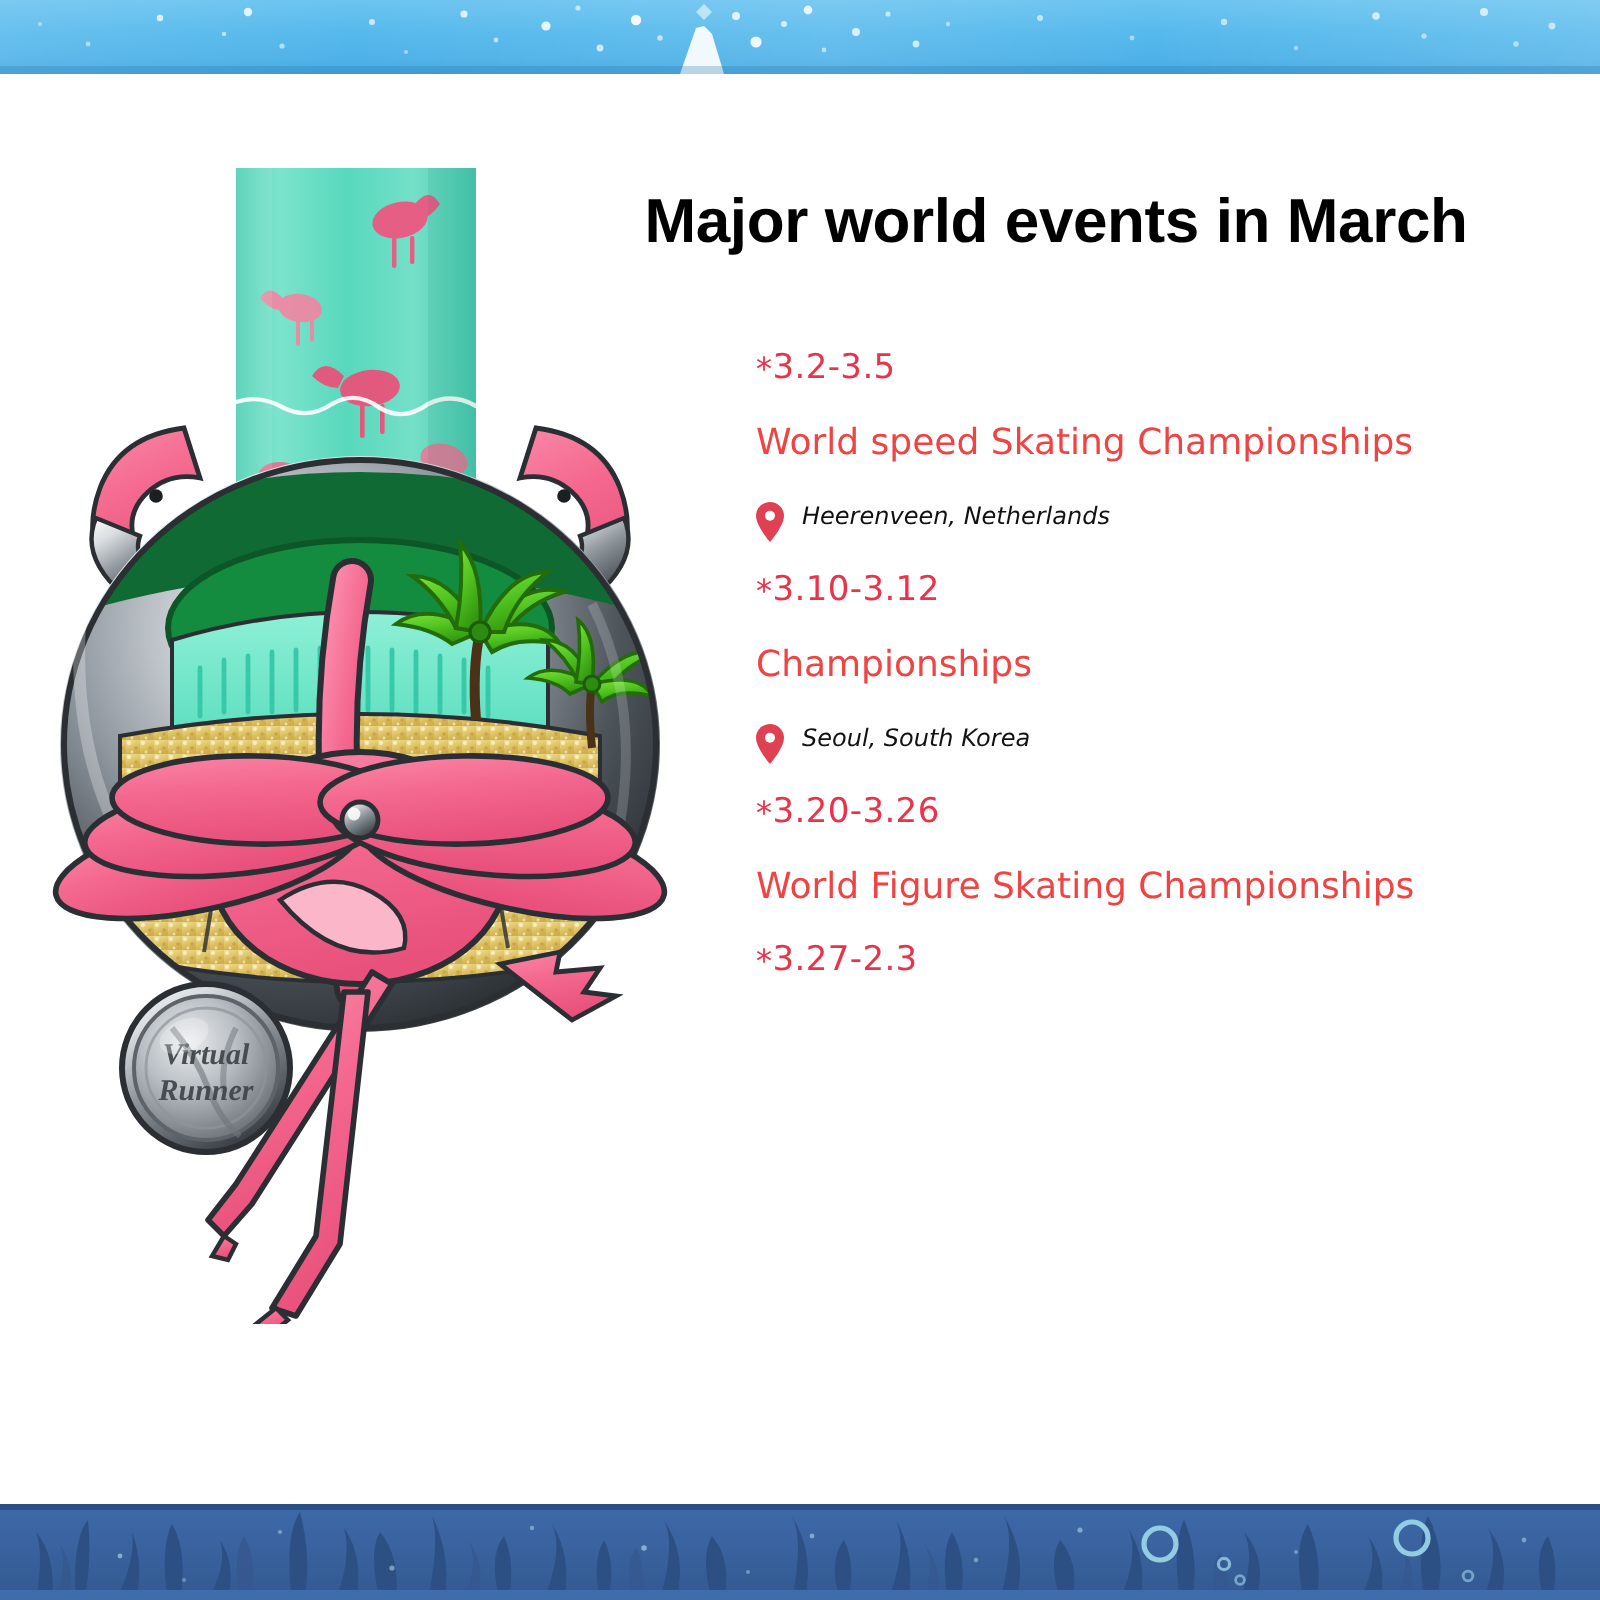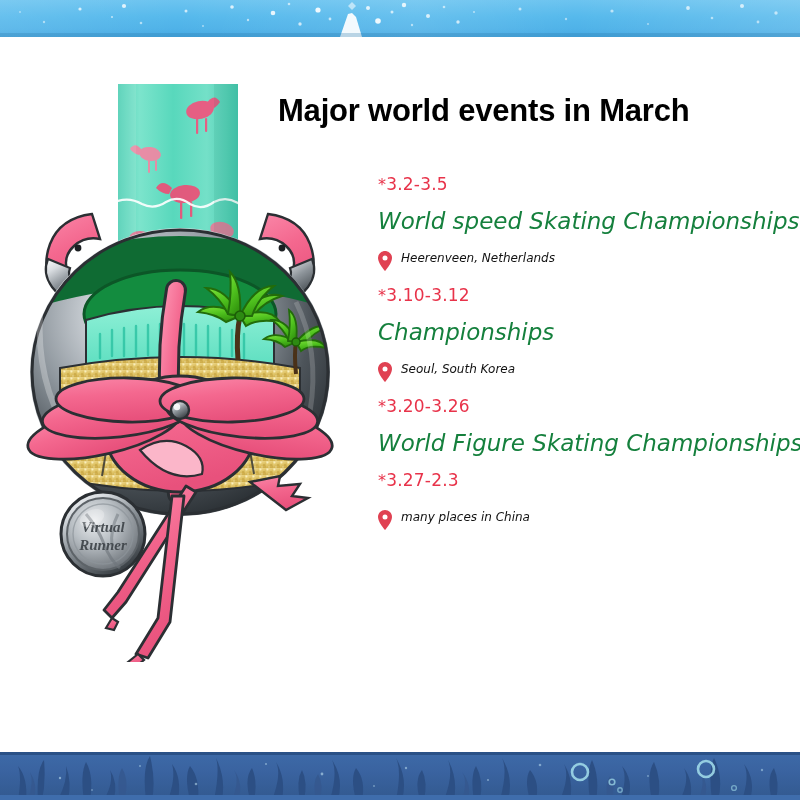--- a/index.html
+++ b/index.html
@@ -9,20 +9,21 @@
     background: #ffffff;
     font-family: "DejaVu Sans", sans-serif;
     overflow: hidden;
   }
 
   #page {
     position: relative;
     width: 800px; height: 800px;
     background: #ffffff;
     overflow: hidden;
+    text-align: center;
   }
 
   
   .top-band {
     position: absolute; left: 0; top: 0;
     width: 800px; height: 37px;
     background: linear-gradient(180deg, #6cc4f0 0%, #56b9ec 45%, #4fb2e8 78%, #46a9e2 100%);
     overflow: hidden;
   }
   .top-band-sheen {
@@ -83,23 +84,22 @@
     color: #e8334a;
     font-size: 17px;
     letter-spacing: .2px;
   }
   .line.date .star {
     color: #e8334a;
     font-size: 16px;
     margin-right: 0px;
   }
   .line.name {
-    color: #15803d;
-    font-style: italic;
-    font-size: 23px;
+    color: #ef4444;
+    font-size: 18px;
   }
   .line.place {
     color: #111111;
     font-style: italic;
     font-size: 12px;
   }
   .line.place .pin {
     display: inline-block;
     width: 14px; height: 20px;
     margin-right: 9px;
@@ -430,29 +430,20 @@
     <div class="line date">
       <span class="star">*</span>
         <span>3.20-3.26</span>
     </div>
     <div class="line name">World Figure Skating Championships</div>
 
     <div class="line date">
       <span class="star">*</span>
         <span>3.27-2.3</span>
     </div>
-    <div class="line place">
-      <span class="pin">
-        <svg width="14" height="20" viewBox="0 0 14 20">
-            <path d="M7 0C3.2 0 0 3.1 0 6.9 0 12 7 20 7 20s7-8 7-13.1C14 3.1 10.8 0 7 0z" fill="#e04152"></path>
-            <circle cx="7" cy="6.9" r="2.5" fill="#ffffff"></circle>
-          </svg>
-      </span>
-      <span>many places in China</span>
-    </div>
   </div>
 
   <div class="bottom-band">
     <div class="bottom-band-top-edge"></div>
     <svg width="800" height="48" viewBox="0 0 800 48" style="position:absolute;left:0;top:0;">
       <g fill="#2c4f84">
         <path d="M18 48 q4 -24 0 -34 q10 12 8 34 Z"></path>
         <path d="M38 48 q-2 -30 6 -40 q2 22 -2 40 Z"></path>
         <path d="M58 48 q10 -20 8 -34 q6 16 2 34 Z"></path>
         <path d="M84 48 q-4 -26 2 -38 q8 14 4 38 Z"></path>

